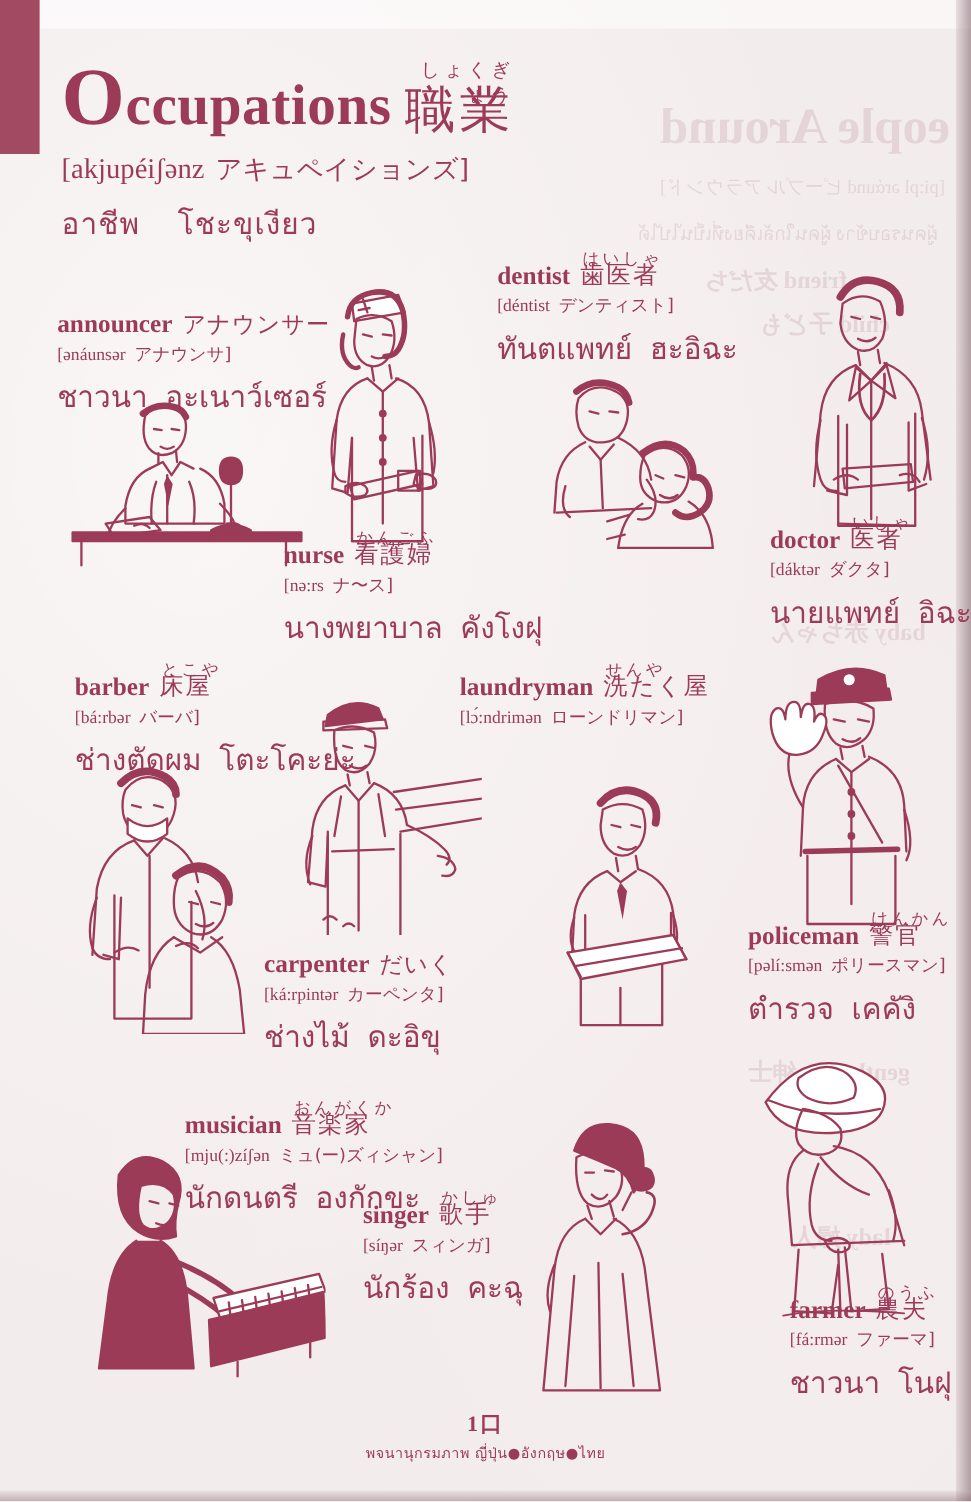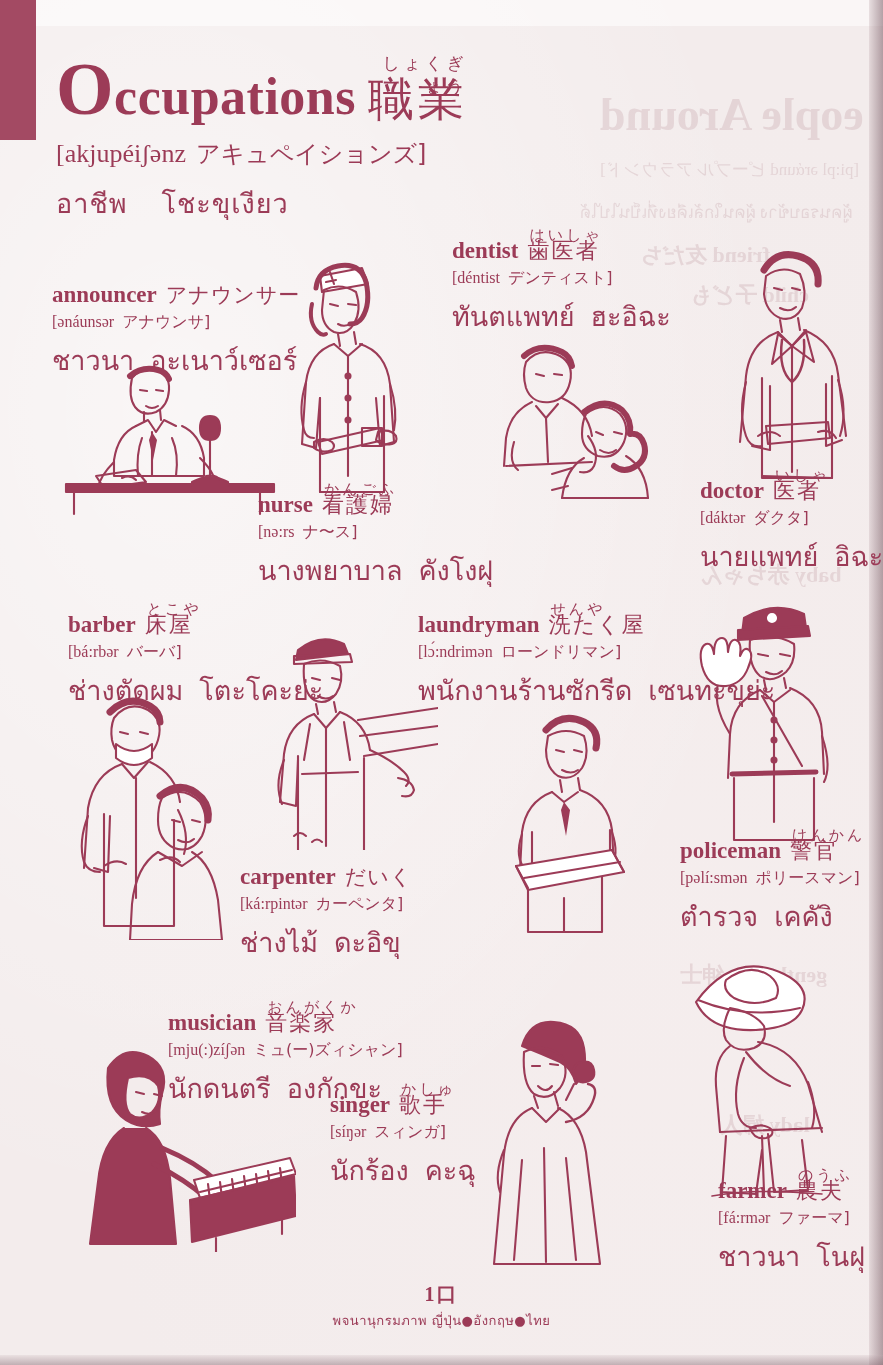--- a/index.html
+++ b/index.html
@@ -306,21 +306,20 @@
 
   <div class="entry" style="left:418px; top:612px;">
     <div class="hw">
       <span class="hw-en">laundryman</span>
       <span class="hw-jp-wrap">
         <span class="hw-furi">せんや</span>
         <span class="hw-jp">洗たく屋</span>
       </span>
     </div>
     <div class="phon"><span>[lɔ́:ndrimən</span><span class="kana">ローンドリマン]</span></div>
-    <div class="thai"><span>พนักงานร้านซักรีด</span><span class="tr">เซนทะขุย่ะ</span></div>
   </div>
 
   <div class="entry" style="left:240px; top:864px;">
     <div class="hw">
       <span class="hw-en">carpenter</span>
       <span class="hw-kana">だいく</span>
     </div>
     <div class="phon"><span>[ká:rpintər</span><span class="kana">カーペンタ]</span></div>
     <div class="thai"><span>ช่างไม้</span><span class="tr">ดะอิขุ</span></div>
   </div>

